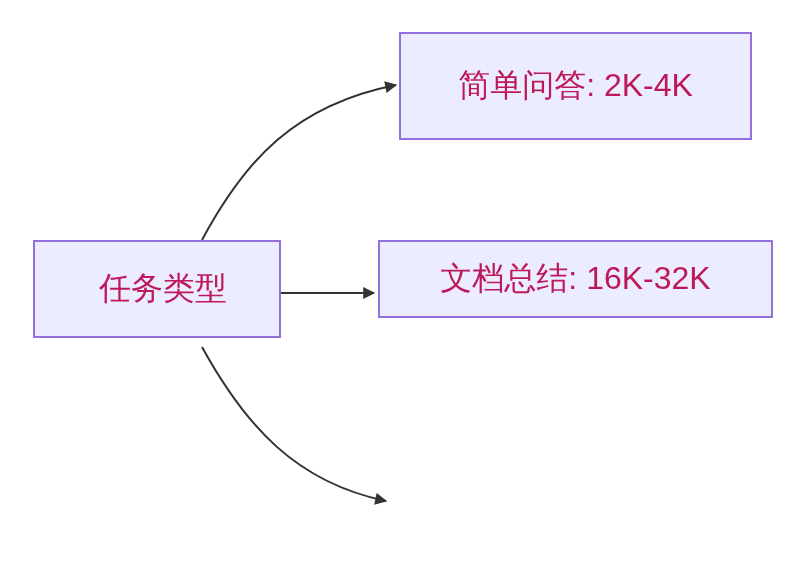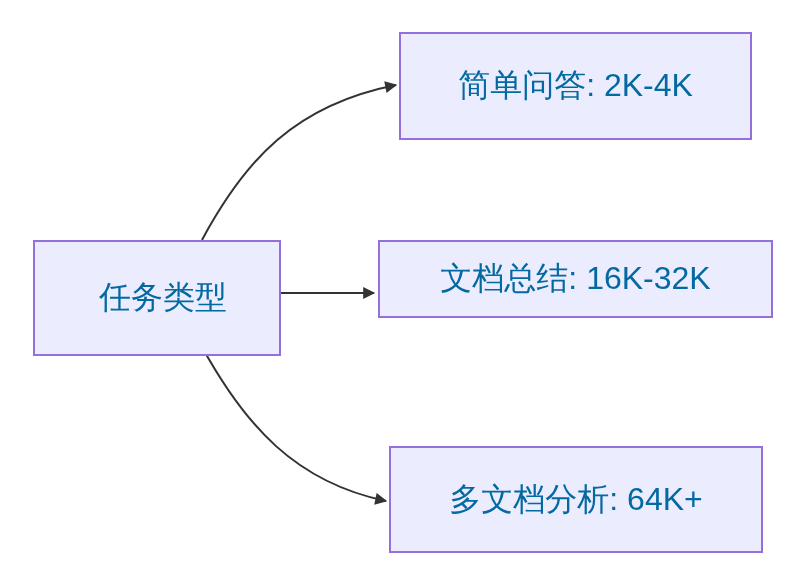--- a/index.html
+++ b/index.html
@@ -28,26 +28,26 @@
     stroke-width: 2px;
   }
   .node {
     position: absolute;
     box-sizing: border-box;
     background: #ECECFF;
     border: 2px solid #9370DB;
     display: flex;
     align-items: center;
     justify-content: center;
-    color: #0369a1;
+    color: #be185d;
     font-size: 32px;
     text-align: center;
     white-space: nowrap;
   }
-  .node-root     { left: 33px;  top: 240px; width: 248px; height: 116px; padding-left: 12px; }
+  .node-root     { left: 33px;  top: 240px; width: 248px; height: 98px; padding-left: 12px; }
   .node-child-0  { left: 399px; top: 32px;  width: 353px; height: 108px; }
   .node-child-1  { left: 378px; top: 240px; width: 395px; height: 78px; }
   .node-child-2  { left: 389px; top: 446px; width: 374px; height: 107px; }
 </style>
 </head>
 <body>
 
 <div class="canvas">
 
   <svg class="edges" viewBox="0 0 787 572" xmlns="http://www.w3.org/2000/svg">
@@ -66,17 +66,14 @@
   </div>
 
   <div class="node node-child-0">
     <span>简单问答: 2K-4K</span>
   </div>
 
   <div class="node node-child-1">
     <span>文档总结: 16K-32K</span>
   </div>
 
-  <div class="node node-child-2">
-    <span>多文档分析: 64K+</span>
-  </div>
 
 </div>
 
 </body></html>

